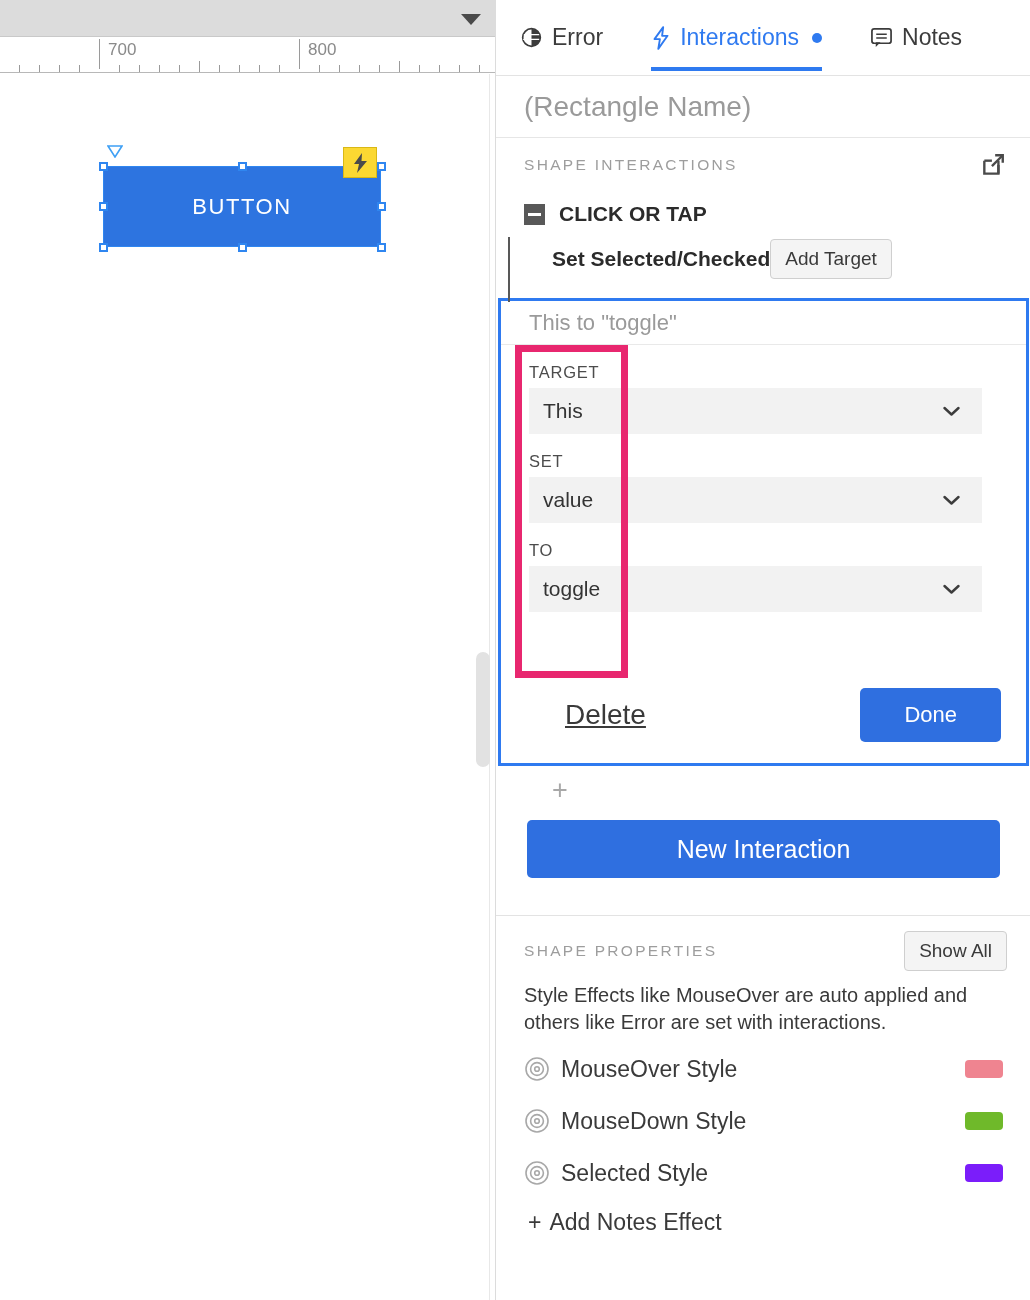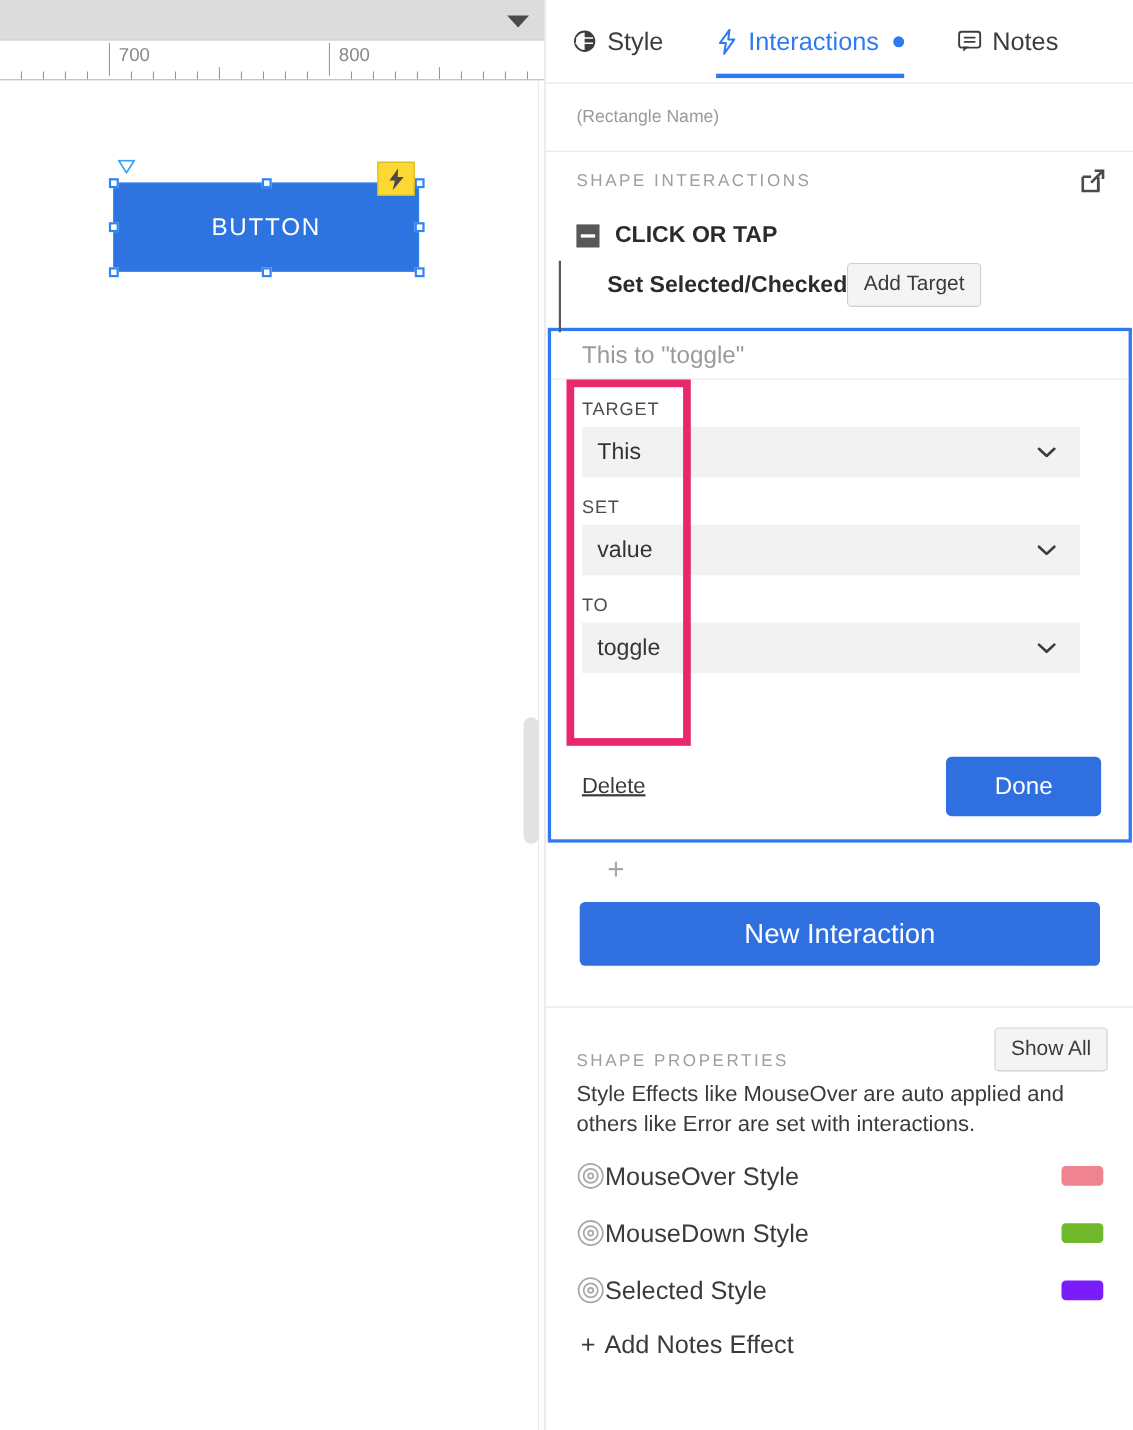--- a/index.html
+++ b/index.html
@@ -81,21 +81,21 @@
   }
   .tab .dot {
     width: 10px; height: 10px; border-radius: 50%; background: #2f7af0;
     display: inline-block; margin-left: 4px;
   }
 
   .name-row {
     height: 62px; display: flex; align-items: center; padding-left: 28px;
     border-bottom: 1px solid #e6e6e6;
   }
-  .name-row span { font-size: 16px; color: #9a9a9a; }
+  .name-row span { font-size: 28px; color: #9a9a9a; }
 
   .section-head {
     position: relative; height: 54px; display: flex; align-items: center;
     padding: 0 24px 0 28px; justify-content: space-between;
   }
   .section-title {
     font-size: 15.5px; color: #9d9d9d; letter-spacing: 2.3px; font-weight: 400;
   }
   .ext-icon { width: 26px; height: 26px; }
 
@@ -147,21 +147,21 @@
     justify-content: space-between; padding: 0 22px 0 14px; cursor: pointer;
   }
   .select-row .val { font-size: 21px; color: #343434; }
   .chev { width: 17px; height: 10px; }
   .editor-actions {
     position: absolute; left: 0; right: 0; bottom: 0; height: 96px;
     display: flex; align-items: center; justify-content: space-between;
     padding: 0 25px 0 28px;
   }
   .link-delete {
-    font-size: 20px; color: #3a3a3a; text-decoration: underline; cursor: pointer;
+    font-size: 28px; color: #3a3a3a; text-decoration: underline; cursor: pointer; margin-left: 36px;
   }
   .btn-primary {
     background: #2f6fe0; color: #fff; border: none; border-radius: 5px;
     font-size: 22px; padding: 14px 44px; cursor: pointer;
     font-family: "Liberation Sans", sans-serif;
   }
 
   
   .pink-box {
     position: absolute; left: 515px; top: 345px; width: 113px; height: 333px;
@@ -183,34 +183,34 @@
     border-radius: 5px; font-size: 25px; cursor: pointer;
     font-family: "Liberation Sans", sans-serif;
   }
 
   .divider {
     position: absolute; left: 0; top: 915px; width: 535px; height: 1px; background: #e3e3e3;
   }
 
   .props-head {
     position: absolute; left: 0; top: 928px; width: 535px; height: 46px;
-    display: flex; align-items: flex-end; justify-content: space-between;
+    display: flex; align-items: center; justify-content: space-between;
     padding: 0 24px 0 28px;
   }
   .props-desc {
     position: absolute; left: 28px; top: 982px; width: 480px;
     font-size: 20px; line-height: 1.34; color: #3a3a3a;
   }
 
   .effects { position: absolute; left: 0; top: 1043px; width: 535px; }
   .effect-row {
     height: 52px; display: flex; align-items: center; padding: 0 28px 0 28px;
     justify-content: space-between; cursor: pointer;
   }
-  .effect-left { display: flex; align-items: center; gap: 0; justify-content: center; }
+  .effect-left { display: flex; align-items: center; gap: 11px; justify-content: center; }
   .effect-name { font-size: 23px; color: #3a3a3a; }
   .swatch { width: 38px; height: 18px; border-radius: 4px; }
   .add-effect {
     display: flex; align-items: center; gap: 8px; padding: 10px 0 0 32px;
     font-size: 23px; color: #3a3a3a; cursor: pointer;
   }
 
   
   .vscroll-track {
     position: absolute; left: 489px; top: 74px; width: 1px; height: 1226px;
@@ -293,21 +293,21 @@
 
   <div class="panel">
 
     <div class="tabs">
       <div class="tab">
         <svg width="23" height="23" viewBox="0 0 24 24">
           <circle cx="12" cy="12" r="9.2" fill="none" stroke="#3c3c3c" stroke-width="1.8"></circle>
           <path d="M12 2.8 A9.2 9.2 0 0 1 12 21.2 Z" fill="#3c3c3c"></path>
           <path d="M4 9 H20 M3.3 14 H20" stroke="#ffffff" stroke-width="1.4"></path>
         </svg>
-        <span>Style</span>
+        <span>Error</span>
       </div>
 
       <div class="tab active spaced">
         <svg width="20" height="24" viewBox="0 0 16 22">
           <polygon points="10,1 2,12 7,12 5.5,21 14,9 9,9" fill="none" stroke="#2f7af0" stroke-width="1.7" stroke-linejoin="round"></polygon>
         </svg>
         <span>Interactions</span>
         <span class="dot"></span>
       </div>
 

